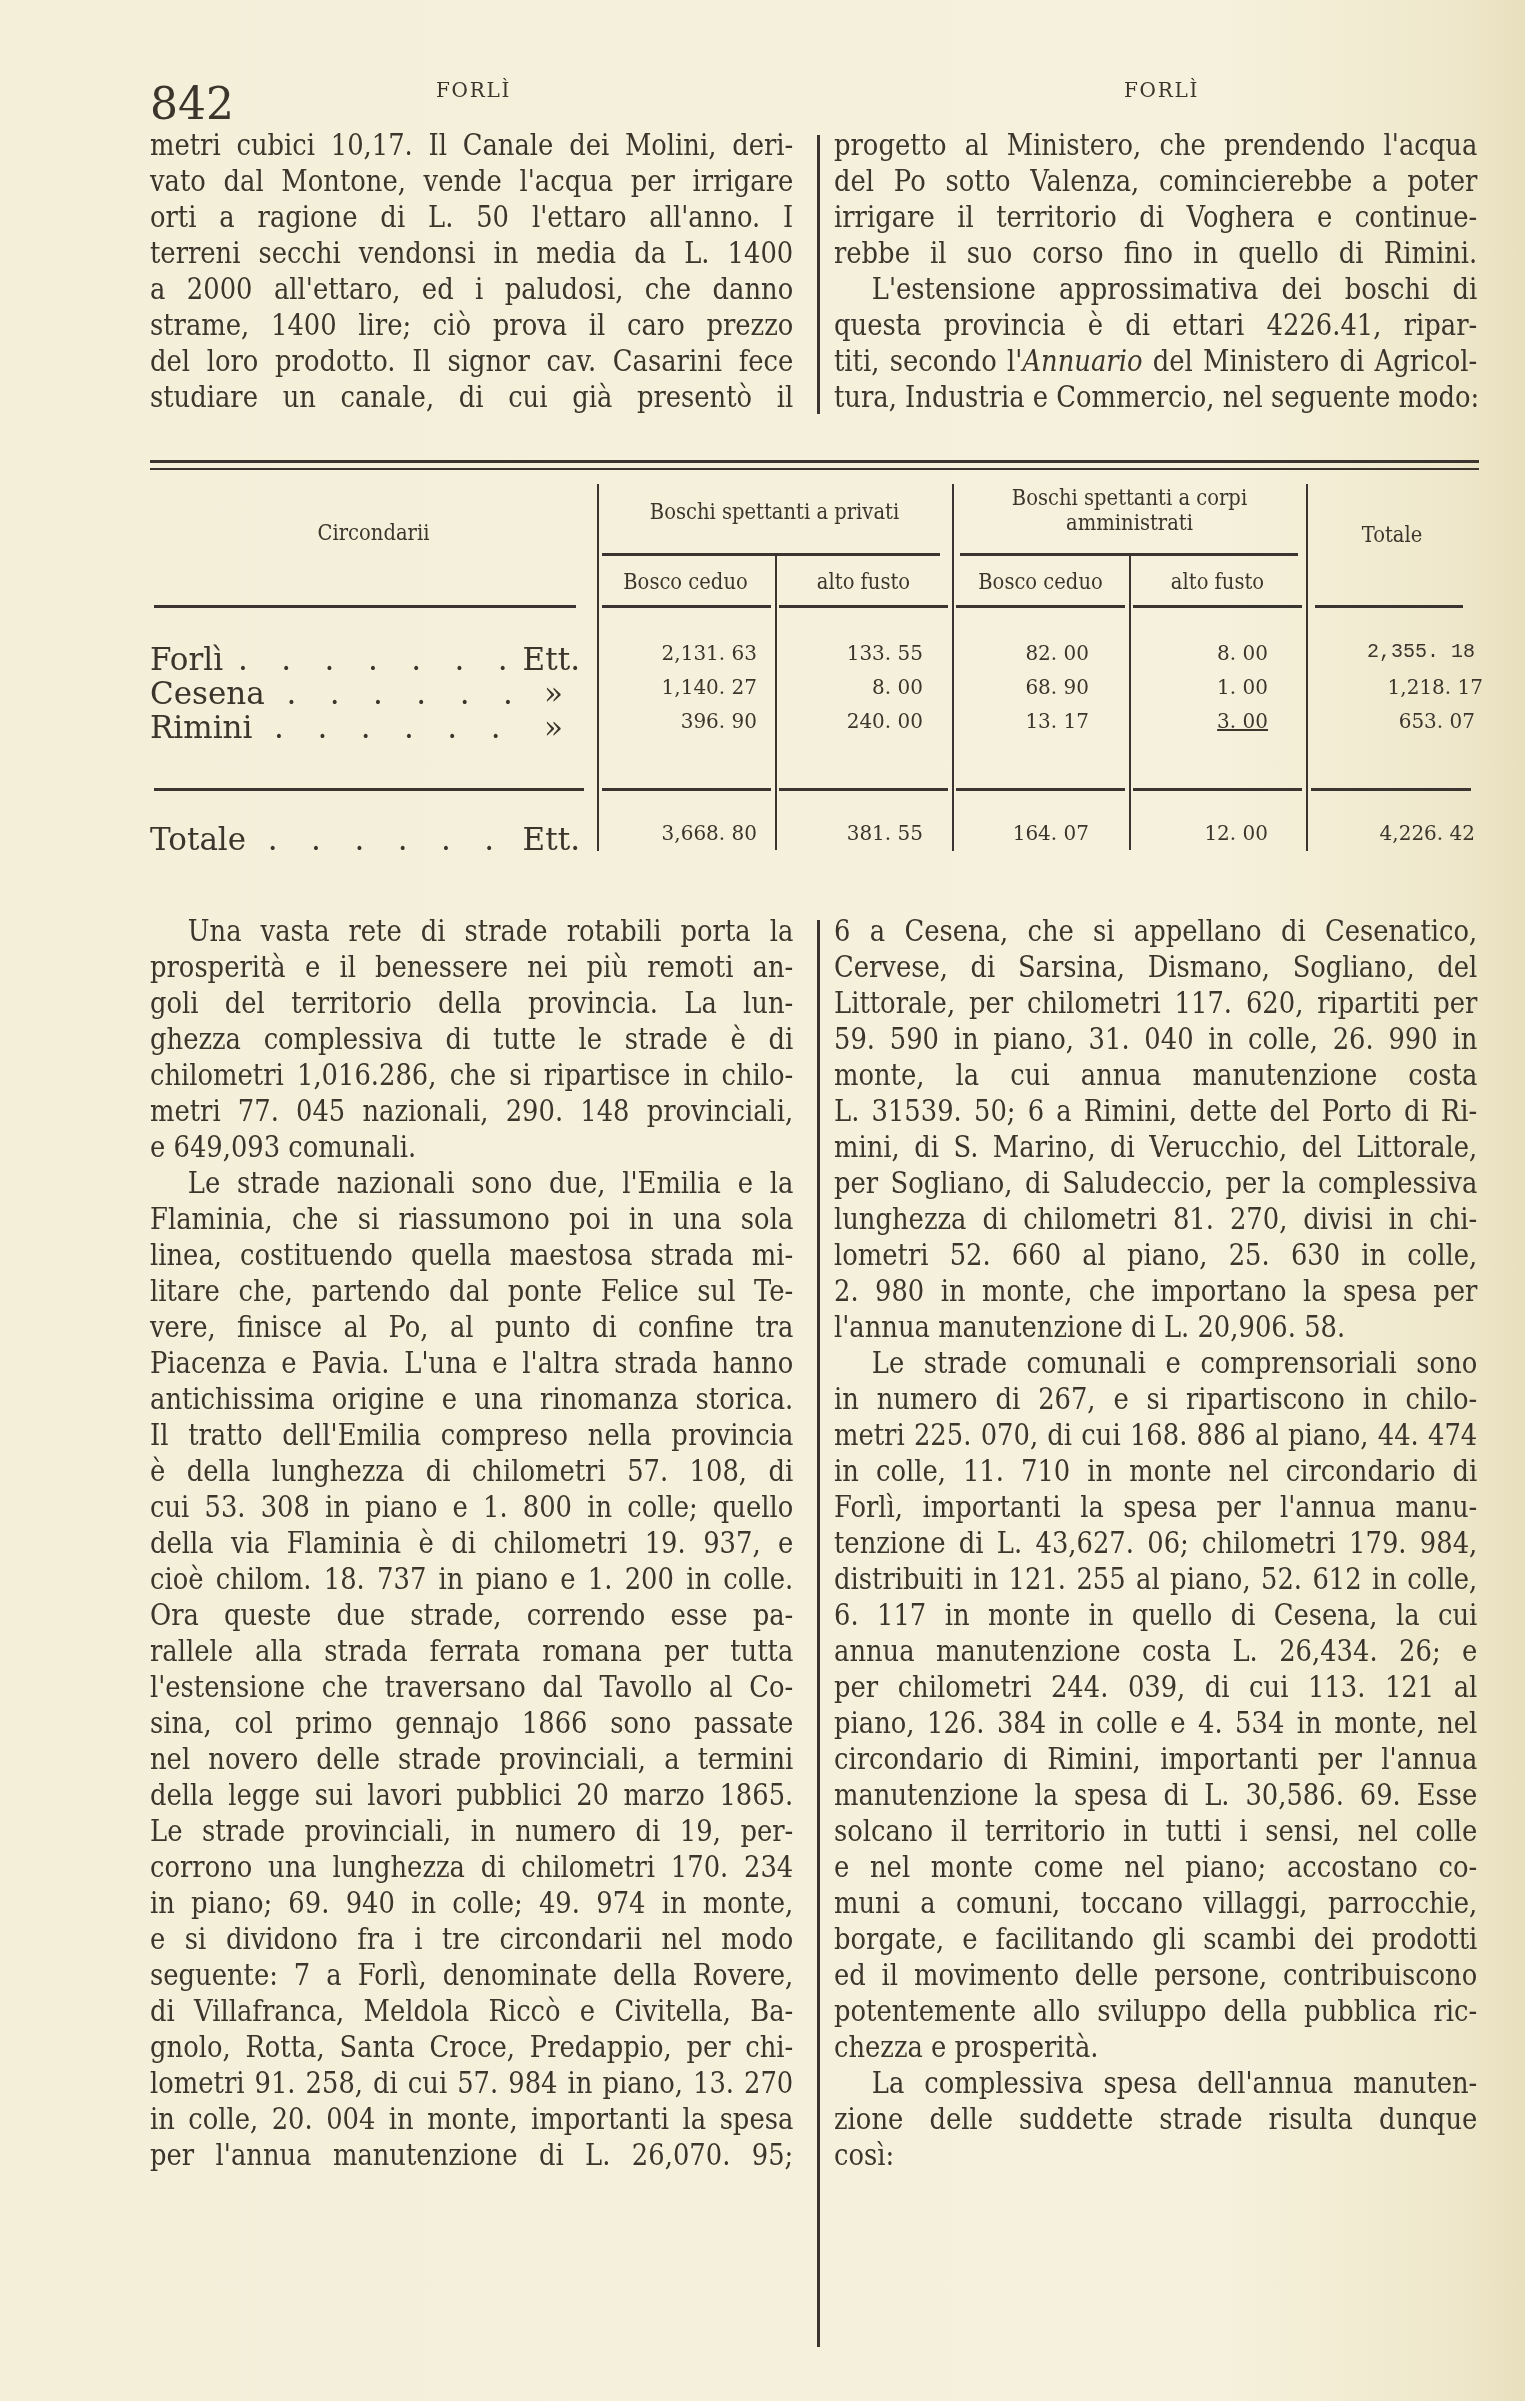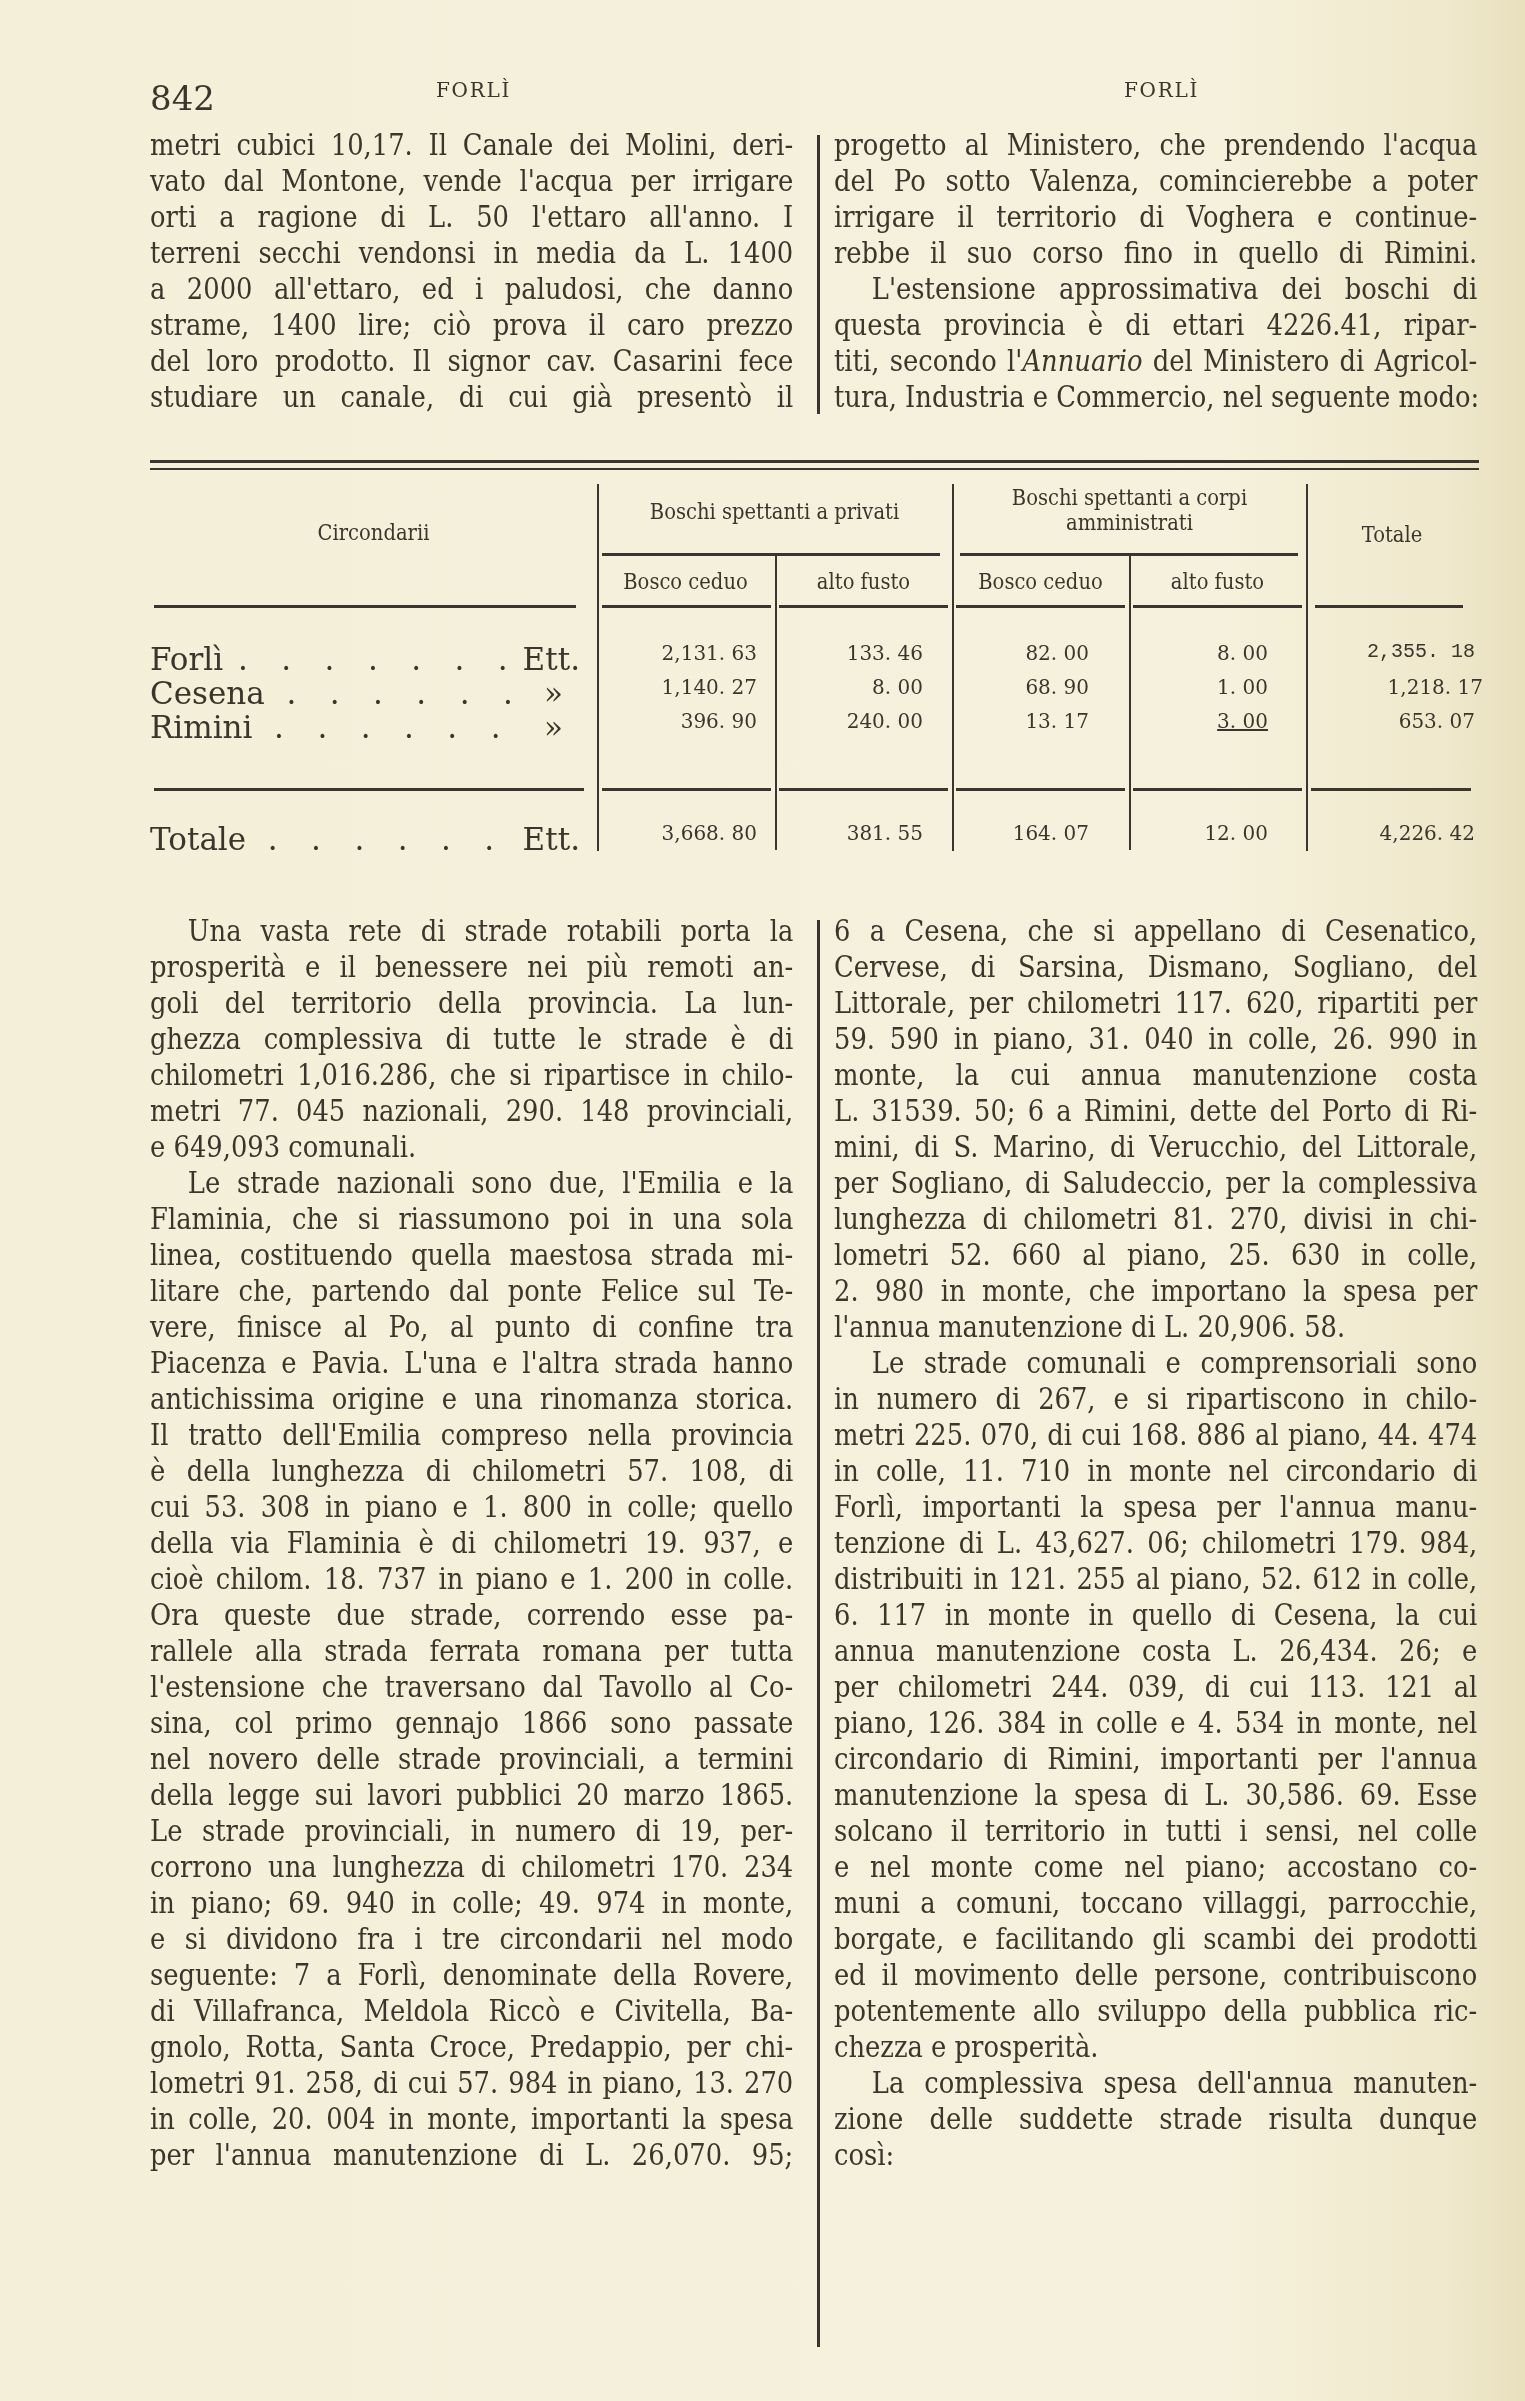--- a/index.html
+++ b/index.html
@@ -3,21 +3,21 @@
 <meta charset="utf-8">
 <style>
   html, body { margin: 0; padding: 0; }
   body {
     width: 1525px; height: 2401px; position: relative; overflow: hidden;
     background: linear-gradient(90deg, #f4efd9 0%, #f6f1dc 80%, #efe8cc 95%, #e8dfbd 100%);
     font-family: "DejaVu Serif", "Liberation Serif", serif;
     color: #3b352c;
   }
   .runhead { position: absolute; top: 78px; font-size: 29px; letter-spacing: 0; }
-  .pageno { left: 150px; font-size: 34px; }
+  .pageno { left: 150px; font-size: 44px; }
   .rh-left { left: 436px; font-size: 20px; letter-spacing: 1.7px; }
   .rh-right { left: 1124px; font-size: 20px; letter-spacing: 1.7px; }
 
   .col {
     position: absolute; width: 643px;
     font-size: 30px; line-height: 36px;
     text-align: justify; text-align-last: left;
     font-family: "DejaVu Serif", serif;
     transform-origin: 0 0;
   }
@@ -104,21 +104,21 @@
   <div class="rule" style="left:806px; top:145px; width:169px; height:2.5px;"></div>
   <div class="rule" style="left:983px; top:145px; width:169px; height:2.5px;"></div>
   <div class="rule" style="left:1165px; top:145px; width:148px; height:2.5px;"></div>
 
   <div class="rowlabel" style="left:0; top:181px; width:430px;">
     <span>Forlì</span>
     <span class="dots" style="margin-left:5px;">. . . . . . .</span>
     <span style="position:absolute; right:0;">Ett.</span>
   </div>
   <div class="cell" style="left:447px; width:160px; top:181px;">2,131. 63</div>
-  <div class="cell" style="left:625px; width:148px; top:181px;">133. 46</div>
+  <div class="cell" style="left:625px; width:148px; top:181px;">133. 55</div>
   <div class="cell" style="left:802px; width:137px; top:181px;">82. 00</div>
   <div class="cell" style="left:979px; width:139px; top:181px;">8. 00</div>
   <div class="cell" style="left:1156px; width:169px; top:180px;font-family:Liberation Mono, monospace;">2,355. 18</div>
 
   <div class="rowlabel" style="left:0; top:215px; width:430px;">
     <span>Cesena</span>
     <span class="dots" style="margin-left:11.8px;">. . . . . .</span>
     <span style="position:absolute; right:17px;">»</span>
   </div>
   <div class="cell" style="left:447px; width:160px; top:215px;">1,140. 27</div>

